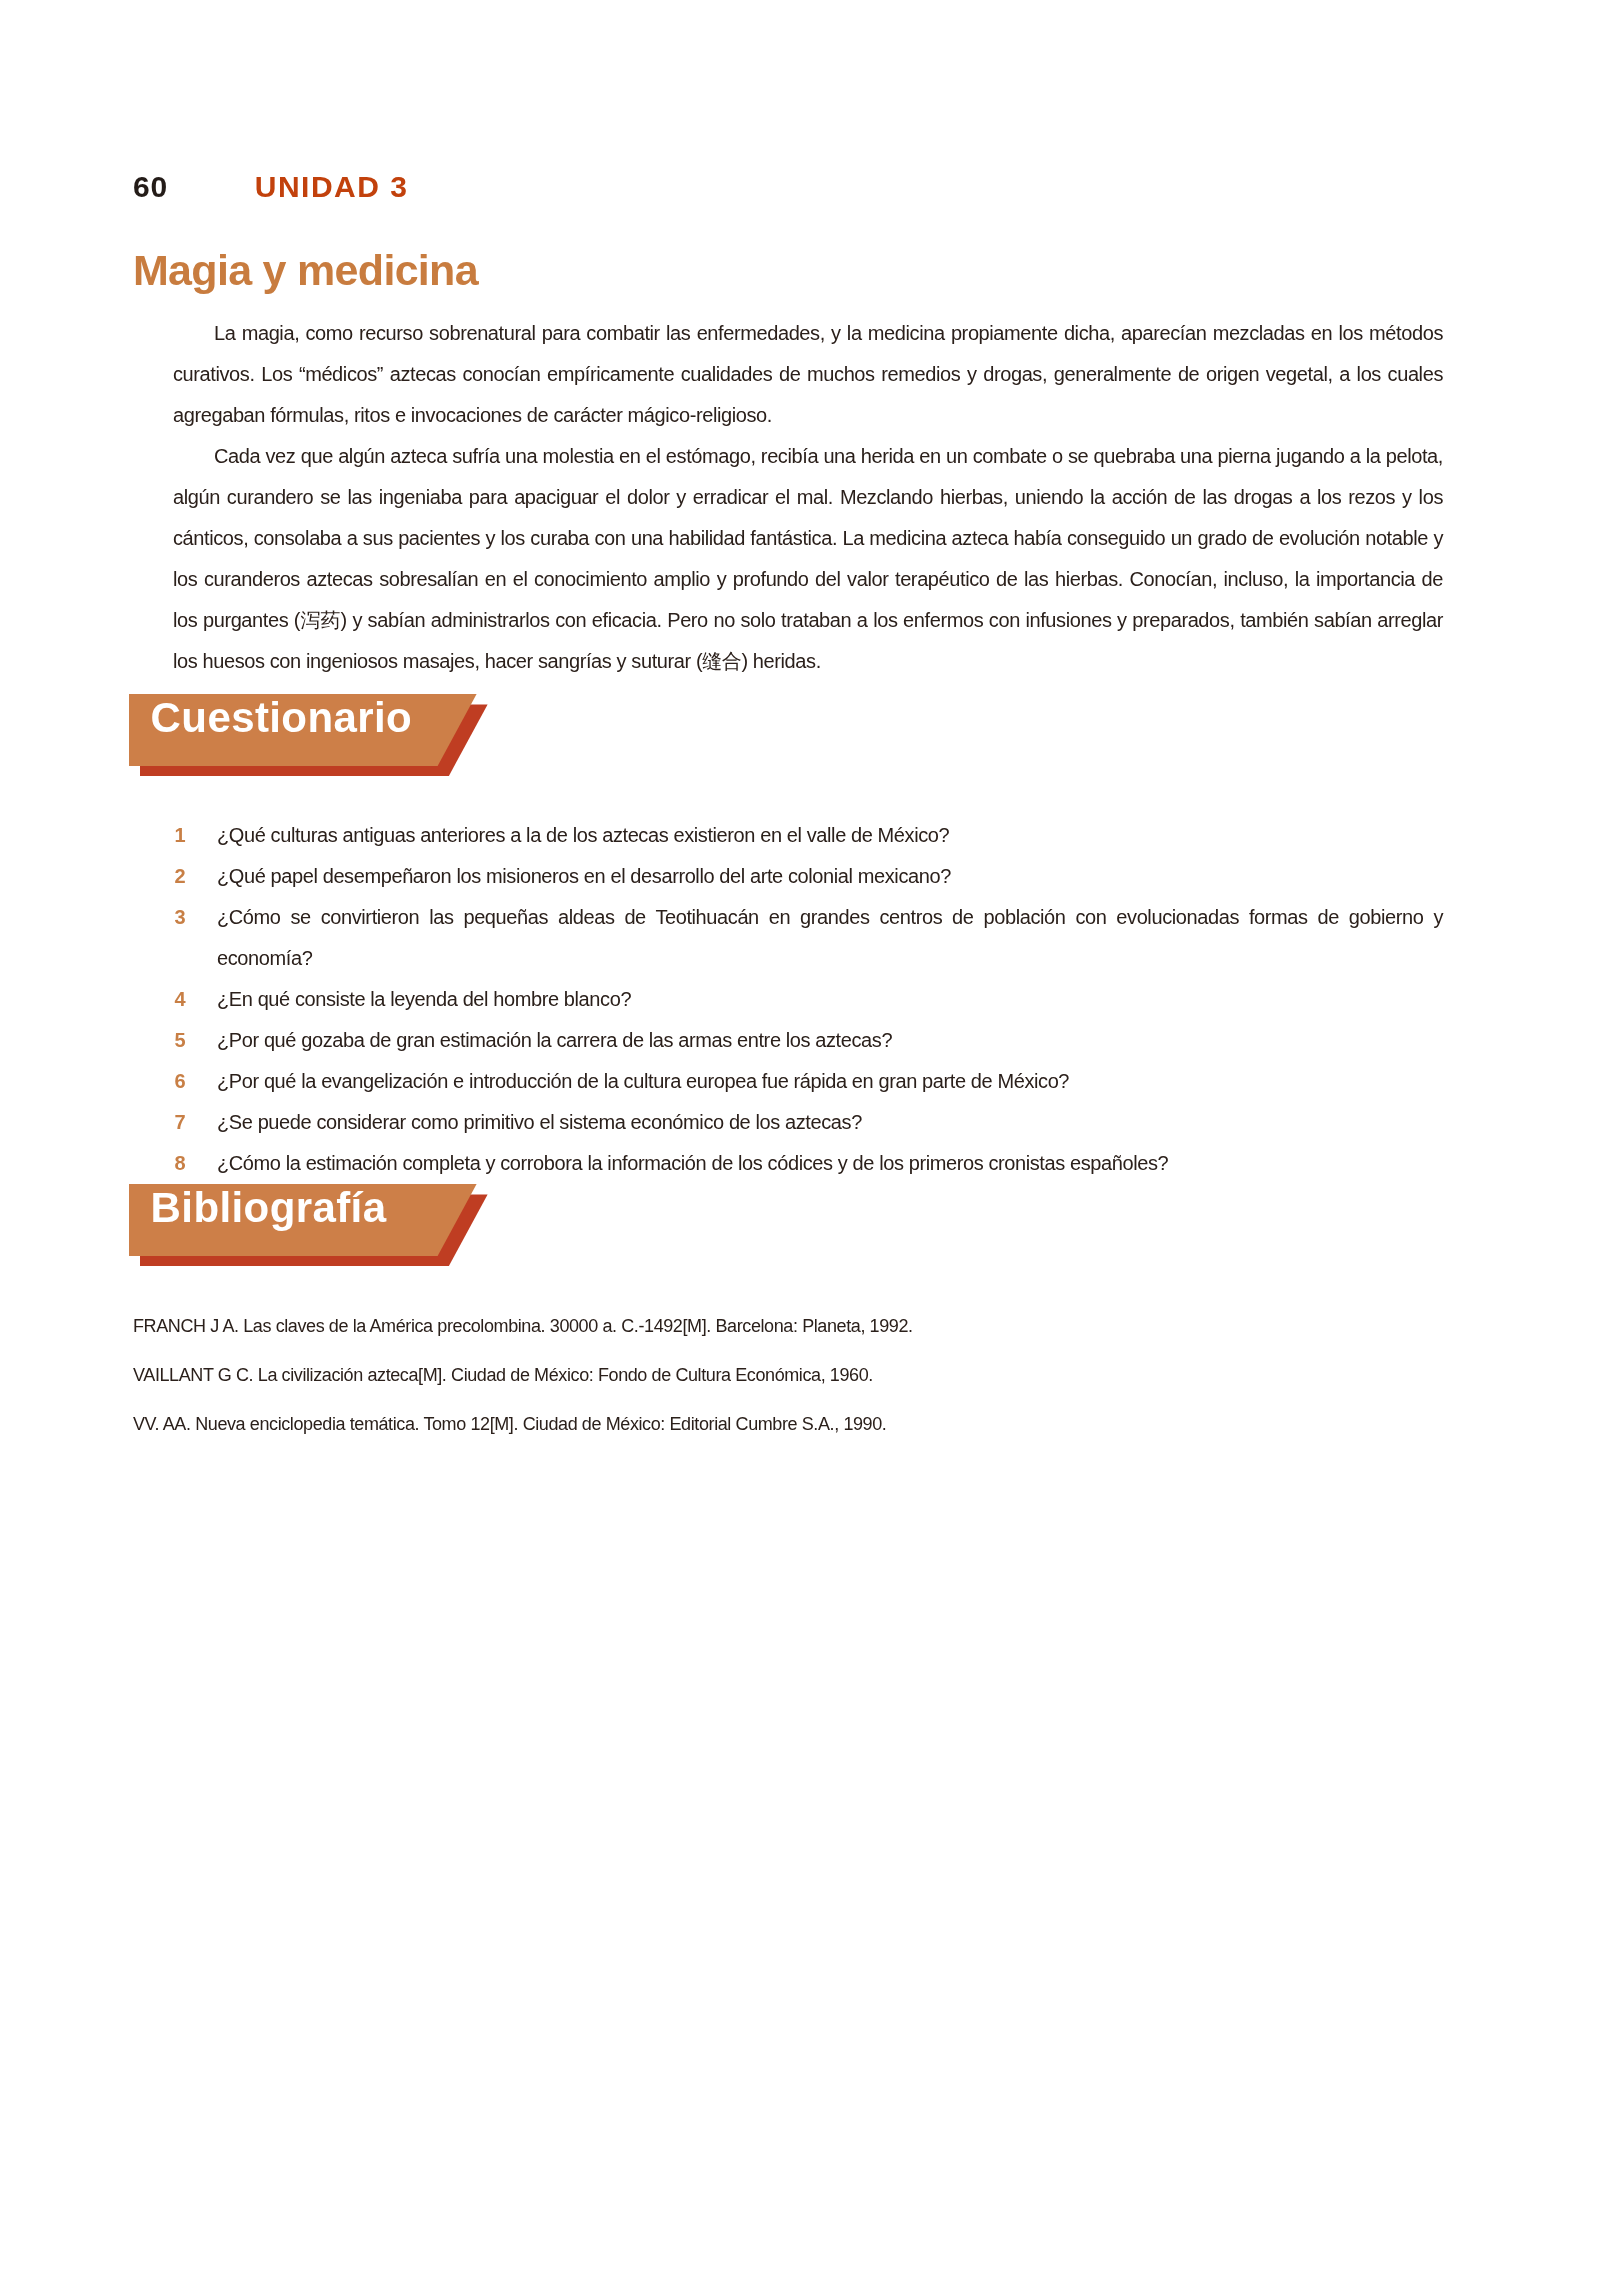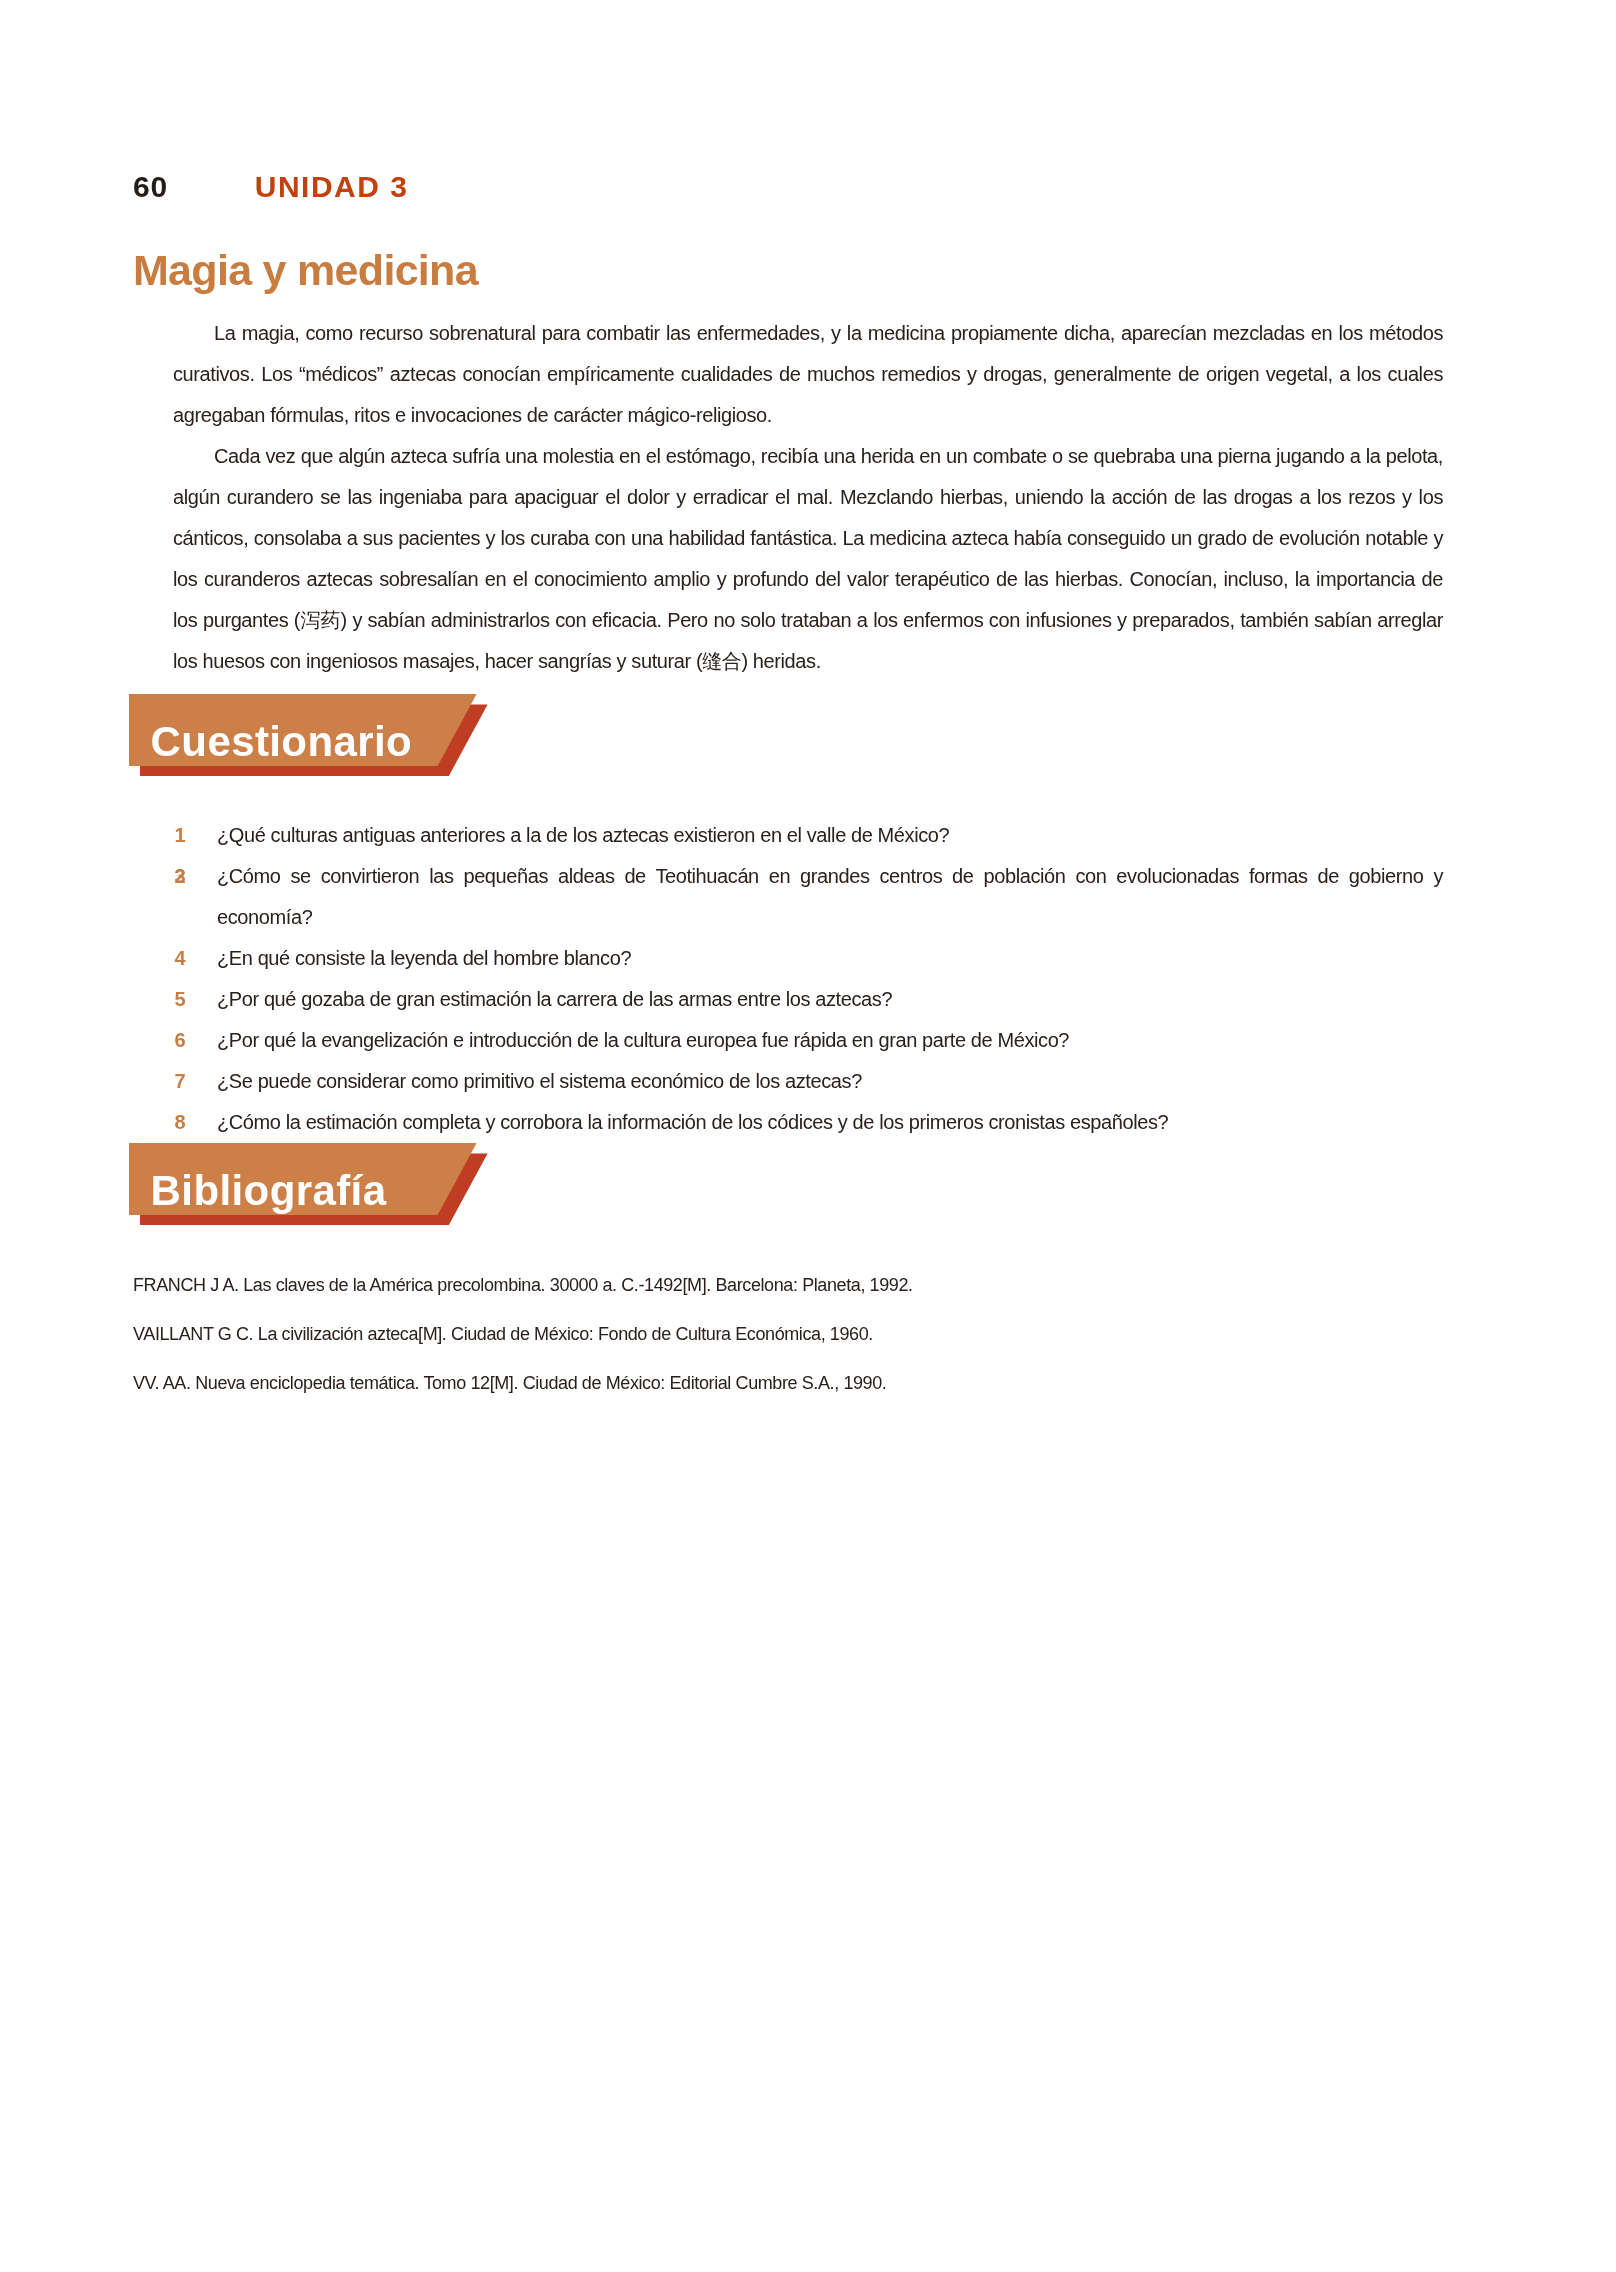--- a/index.html
+++ b/index.html
@@ -51,21 +51,21 @@
   }
   .banner .banner-shadow{
     position:absolute;left:11px;top:10.4px;width:348px;height:72px;
     background:var(--red-shadow);
     clip-path:polygon(0 0,100% 0,309px 100%,0 100%);
   }
   .banner .banner-face{
     position:absolute;left:0;top:0;width:348px;height:72px;
     background:var(--orange-banner);
     clip-path:polygon(0 0,100% 0,309px 100%,0 100%);
-    display:flex;align-items:flex-end;padding-left:22px;
+    display:flex;align-items:flex-start;padding-left:22px;
   }
   .banner .banner-label{
     font-size:42px;font-weight:bold;color:#ffffff;letter-spacing:0.4px;
   }
   .banner-questionnaire{margin-top:12px;}
   .banner-bibliography{}
   
   .questions{
     list-style:none;margin-top:49px;
   }
@@ -105,20 +105,21 @@
     </div>
   </div>
 
   <ol class="questions body-text">
     <li class="question">
       <span class="q-num">1</span>
       <span class="q-text">¿Qué culturas antiguas anteriores a la de los aztecas existieron en el valle de México?</span>
     </li>
     <li class="question">
       <span class="q-num">2</span>
+      <span class="q-text">¿Qué papel desempeñaron los misioneros en el desarrollo del arte colonial mexicano?</span>
     </li>
     <li class="question">
       <span class="q-num">3</span>
       <span class="q-text">¿Cómo se convirtieron las pequeñas aldeas de Teotihuacán en grandes centros de población con evolucionadas formas de gobierno y economía?</span>
     </li>
     <li class="question">
       <span class="q-num">4</span>
       <span class="q-text">¿En qué consiste la leyenda del hombre blanco?</span>
     </li>
     <li class="question">

